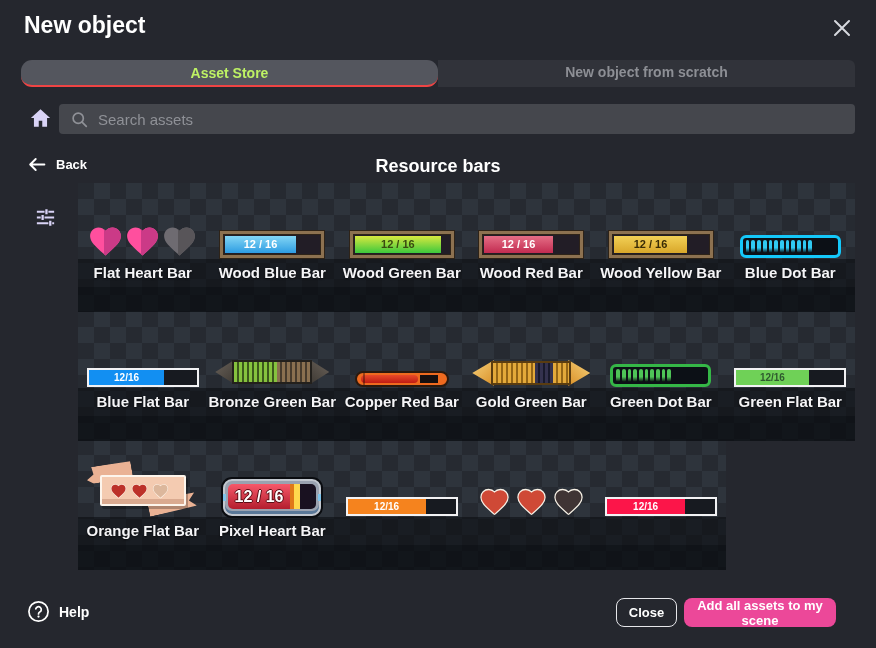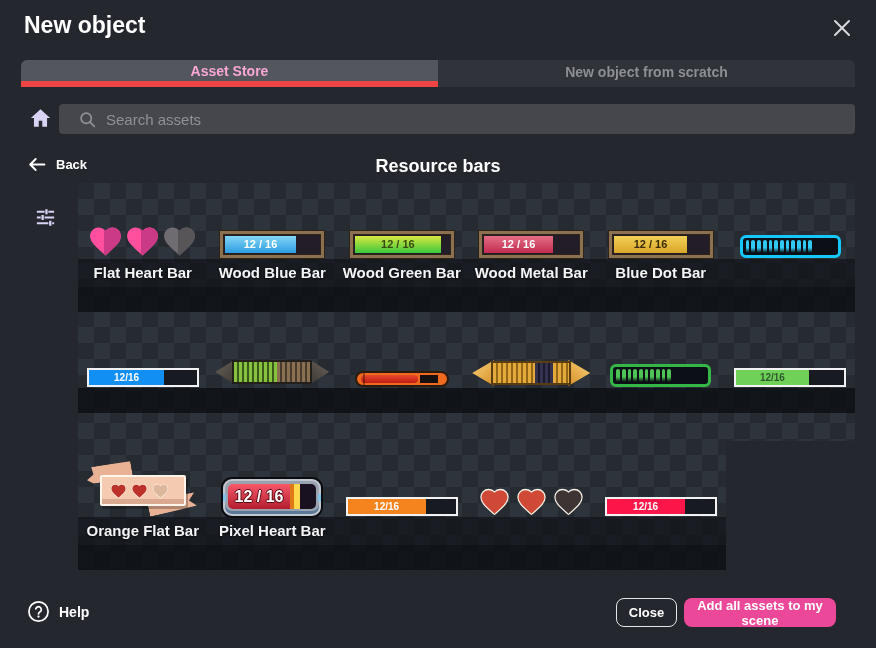--- a/index.html
+++ b/index.html
@@ -8,25 +8,25 @@
   .dialog {
     position:relative; width:876px; height:648px;
     background:#25272e; overflow:hidden; color:#f2f2f4;
   }
   
   .title { position:absolute; left:24px; top:12px; font-size:23px; font-weight:bold; color:#ffffff; }
   .close-btn { position:absolute; left:828px; top:14px; width:28px; height:28px; display:flex; align-items:center; justify-content:center; cursor:pointer; }
   
   .tabbar { position:absolute; left:21px; top:60px; width:834px; height:27px; display:flex; }
   .tab { flex:1; display:flex; align-items:center; justify-content:center; font-size:14px; font-weight:bold; cursor:pointer; border-bottom:3px solid transparent; }
-  .tab.active { background:#54565e; color:#f9a8d4; border-top-left-radius:6px; border-bottom:6px solid #ef4444; }
+  .tab.active { background:#54565e; color:#bef264; border-top-left-radius:6px; border-bottom:2px solid #ef4444;border-radius:11px; }
   .tab.inactive { background:#31333a; color:#8d8f95; border-top-right-radius:6px; }
   
   .home-btn { position:absolute; left:27px; top:105px; width:26px; height:26px; display:flex; align-items:center; justify-content:center; cursor:pointer; }
-  .searchbar { position:absolute; left:59px; top:104px; width:796px; height:30px; background:#45474d; border-radius:4px; display:flex; align-items:center; padding:0 20px; gap:10px; }
+  .searchbar { position:absolute; left:59px; top:104px; width:796px; height:30px; background:#45474d; border-radius:4px; display:flex; align-items:center; padding:0 12px; gap:10px; }
   .search-input { flex:1; background:transparent; border:none; outline:none; font-family:"Liberation Sans",sans-serif; font-size:15px; color:#c8c9ce; }
   .search-input::placeholder { color:#8f9197; opacity:1; }
   
   .back-row { position:absolute; left:27px; top:156px; display:flex; align-items:center; gap:10px; cursor:pointer; }
   .back-label { font-size:13px; font-weight:bold; color:#ffffff; }
   .section-heading { position:absolute; left:0; top:156px; width:876px; text-align:center; font-size:18px; font-weight:bold; color:#ffffff; pointer-events:none; }
   .filter-btn { position:absolute; left:32px; top:204px; width:26px; height:26px; display:flex; align-items:center; justify-content:center; cursor:pointer; }
   
   .grid { position:absolute; left:78px; top:183px; }
   .grid-row { position:relative; height:129px;
@@ -200,21 +200,22 @@
               <span class="dot" style=""></span>
               <span class="dot" style=""></span>
               <span class="dot" style=""></span>
             </div>
           </div>
         </div>
         <div class="label-row">
           <div class="label-cell">Flat Heart Bar</div>
           <div class="label-cell">Wood Blue Bar</div>
           <div class="label-cell">Wood Green Bar</div>
-          <div class="label-cell">Wood Metal Bar</div>
+          <div class="label-cell">Wood Red Bar</div>
+          <div class="label-cell">Wood Yellow Bar</div>
           <div class="label-cell">Blue Dot Bar</div>
         </div>
         <div class="gap-row"></div>
       </div>
       <div class="grid-row" style="width: 777px; background-position: 0px -129px;">
         <div class="art-row">
           <div class="art-cell">
             <div class="flat">
         <div class="flat-fill" style="width:70%;background:#128ff2">
         <span class="flat-val" style="color:#ffffff">12/16</span>
@@ -269,20 +270,28 @@
               <span class="dot" style=""></span>
             </div>
           </div>
           <div class="art-cell">
             <div class="flat">
         <div class="flat-fill" style="width:67%;background:#6fd157">
         <span class="flat-val" style="color:#2e5a2e">12/16</span>
               </div>
             </div>
           </div>
+        </div>
+        <div class="label-row">
+          <div class="label-cell">Blue Flat Bar</div>
+          <div class="label-cell">Bronze Green Bar</div>
+          <div class="label-cell">Copper Red Bar</div>
+          <div class="label-cell">Gold Green Bar</div>
+          <div class="label-cell">Green Dot Bar</div>
+          <div class="label-cell">Green Flat Bar</div>
         </div>
         <div class="gap-row"></div>
       </div>
       <div class="grid-row" style="width: 647.5px; background-position: 0px -258px;">
         <div class="art-row">
           <div class="art-cell">
             <div class="scroll">
         <div class="scroll-tail" style="left:0;top:4px;width:46px;height:17px;background:#eab294;transform:rotate(-10deg);clip-path:polygon(14% 0,100% 6%,100% 100%,14% 100%,0 72%,16% 46%)"></div>
         <div class="scroll-tail" style="left:62px;top:36px;width:48px;height:16px;background:#eab294;transform:rotate(-12deg);clip-path:polygon(0 0,100% 8%,86% 50%,100% 92%,0 100%)"></div>
         <div class="scroll-banner" style="background:#f4cbb1">

